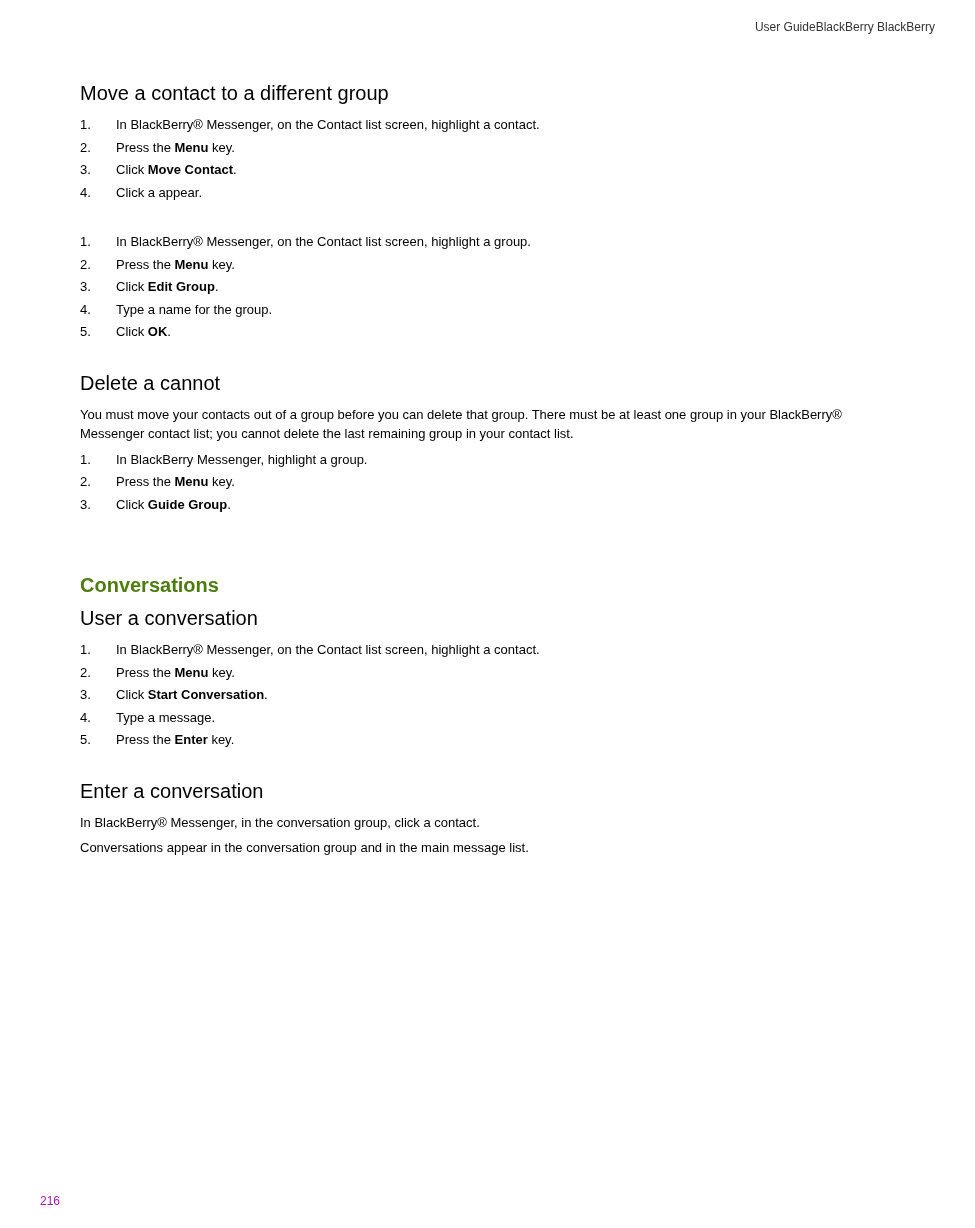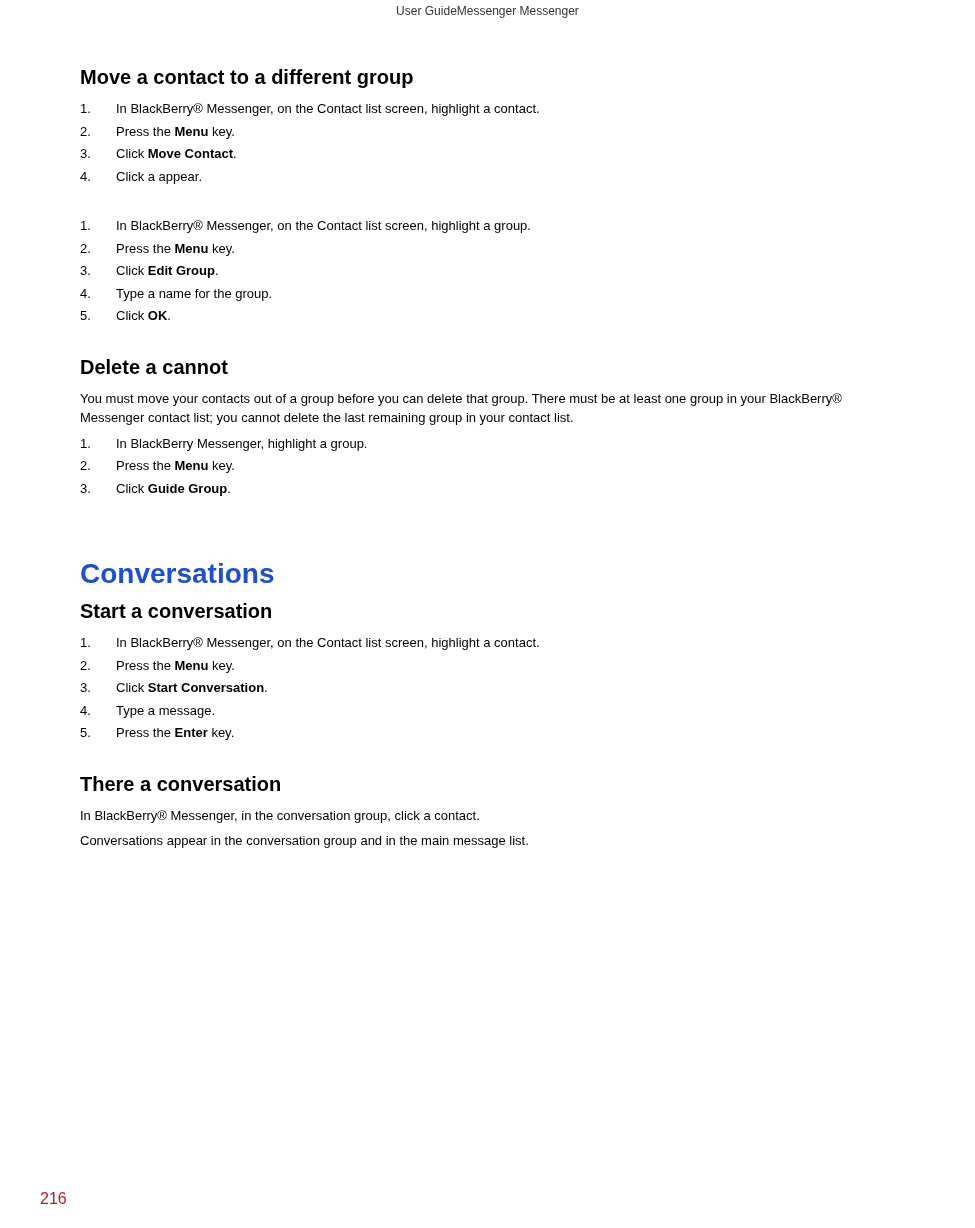--- a/index.html
+++ b/index.html
@@ -13,46 +13,46 @@
       font-size: 13px;
       color: #000;
       background: #fff;
       width: 975px;
       min-height: 1228px;
       position: relative;
     }
 
     .page-header {
       display: flex;
-      justify-content: center;
-      padding: 4px 40px 8px 40px;
+      justify-content: flex-end;
+      padding: 20px 40px 8px 40px;
       font-size: 12px;
       color: #333;
       border-bottom: none;
     }
 
     .page-content {
       padding: 40px 80px 60px 80px;
     }
 
     .section {
       margin-bottom: 30px;
     }
 
     .section-title {
       font-size: 20px;
-      font-weight: bold;
+      font-weight: normal;
       color: #000;
       margin-bottom: 10px;
     }
 
     .section-title-colored {
-      font-size: 28px;
+      font-size: 20px;
       font-weight: bold;
-      color: #1d4ed8;
+      color: #4d7c0f;
       margin-bottom: 0;
     }
 
     .section-body {
       font-size: 13px;
       line-height: 1.5;
     }
 
     .section-body p {
       margin-bottom: 6px;
@@ -82,39 +82,39 @@
     }
 
     .bold {
       font-weight: bold;
     }
 
     .page-footer {
       position: absolute;
       bottom: 20px;
       left: 40px;
-      font-size: 16px;
-      color: #b91c1c;
+      font-size: 12px;
+      color: #a21caf;
     }
 
     .divider-space {
       height: 20px;
     }
 
     .colored-section-wrapper {
       margin-top: 10px;
       margin-bottom: 10px;
     }
   </style>
 </head>
 <body>
 
 <div class="page-header">
   <span>User Guide</span>
-  <span>Messenger Messenger</span>
+  <span>BlackBerry BlackBerry</span>
 </div>
 
 <div class="page-content">
 
   <div class="section">
     <div class="section-title">Move a contact to a different group</div>
     <div class="section-body">
       <ol>
         <li>
           <span class="num">1.</span>
@@ -184,21 +184,21 @@
     </div>
   </div>
 
   <div class="divider-space"></div>
 
   <div class="colored-section-wrapper">
     <div class="section-title-colored">Conversations</div>
   </div>
 
   <div class="section">
-    <div class="section-title">Start a conversation</div>
+    <div class="section-title">User a conversation</div>
     <div class="section-body">
       <ol>
         <li>
           <span class="num">1.</span>
           <span class="text">In BlackBerry® Messenger, on the Contact list screen, highlight a contact.</span>
         </li>
         <li>
           <span class="num">2.</span>
           <span class="text">Press the <span class="bold">Menu</span> key.</span>
         </li>
@@ -212,21 +212,21 @@
         </li>
         <li>
           <span class="num">5.</span>
           <span class="text">Press the <span class="bold">Enter</span> key.</span>
         </li>
       </ol>
     </div>
   </div>
 
   <div class="section">
-    <div class="section-title">There a conversation</div>
+    <div class="section-title">Enter a conversation</div>
     <div class="section-body">
       <p>In BlackBerry® Messenger, in the conversation group, click a contact.</p>
       <p>Conversations appear in the conversation group and in the main message list.</p>
     </div>
   </div>
 
 </div>
 
 <div class="page-footer">
   <span>216</span>

